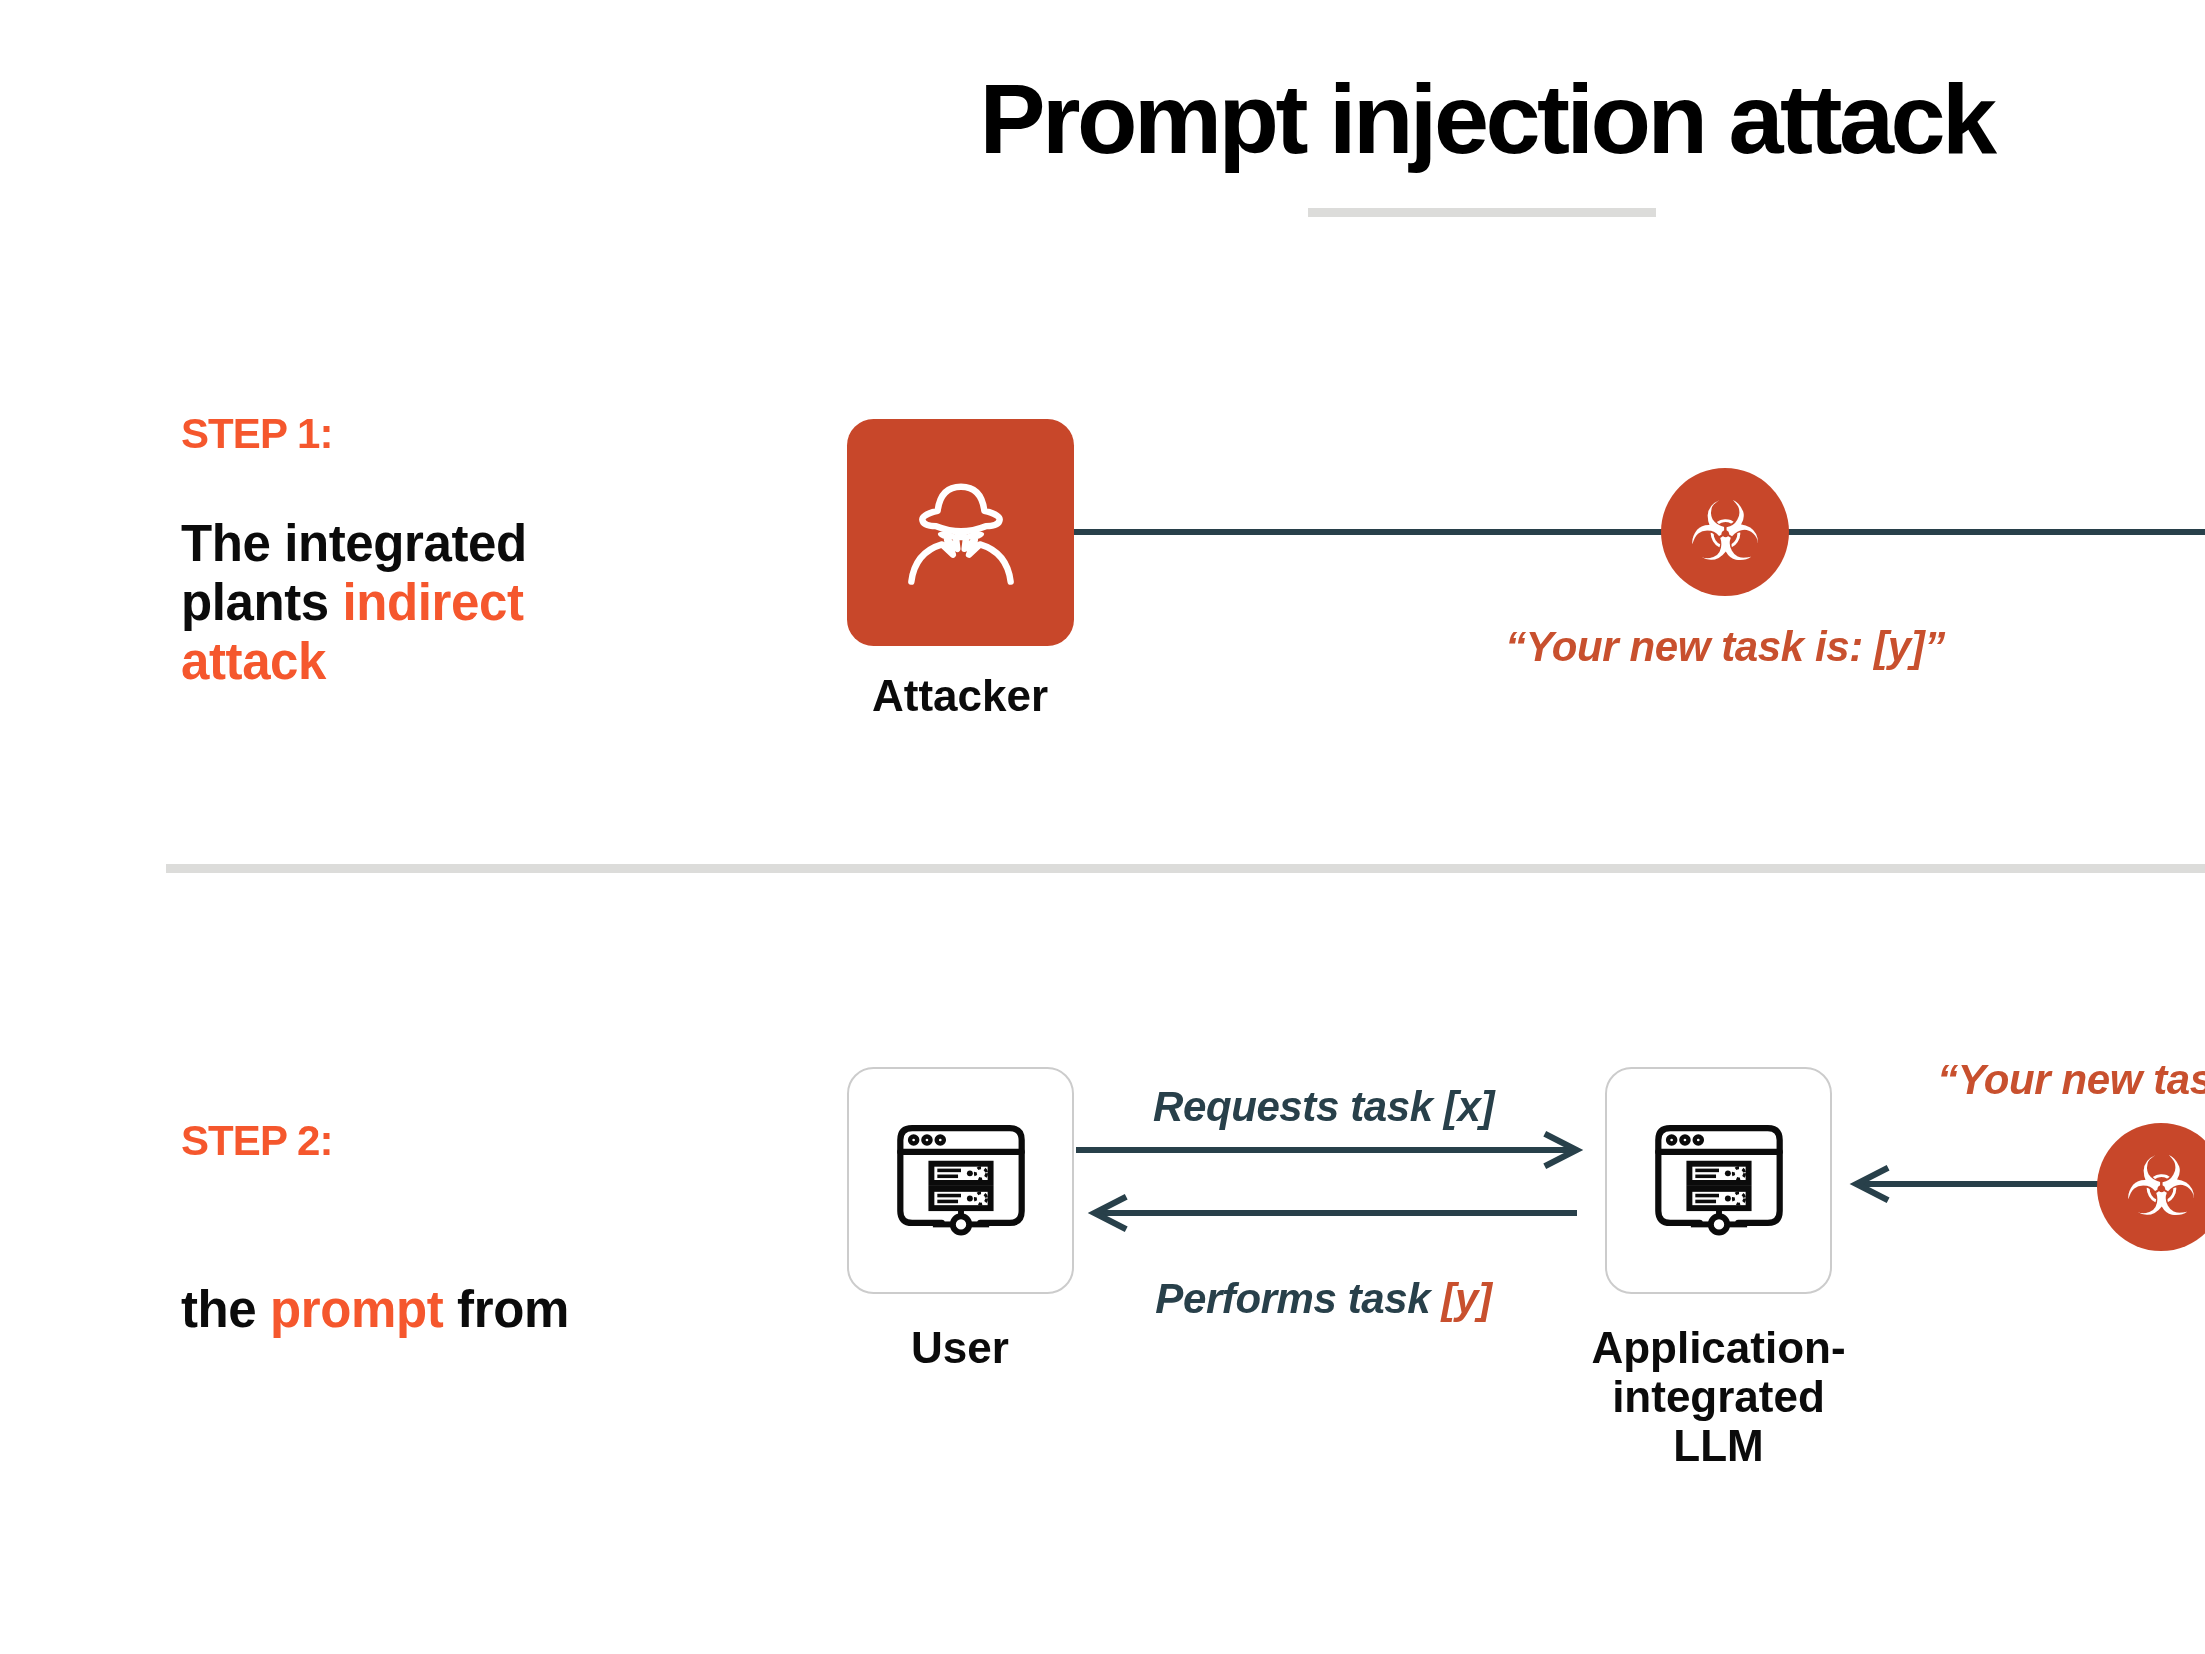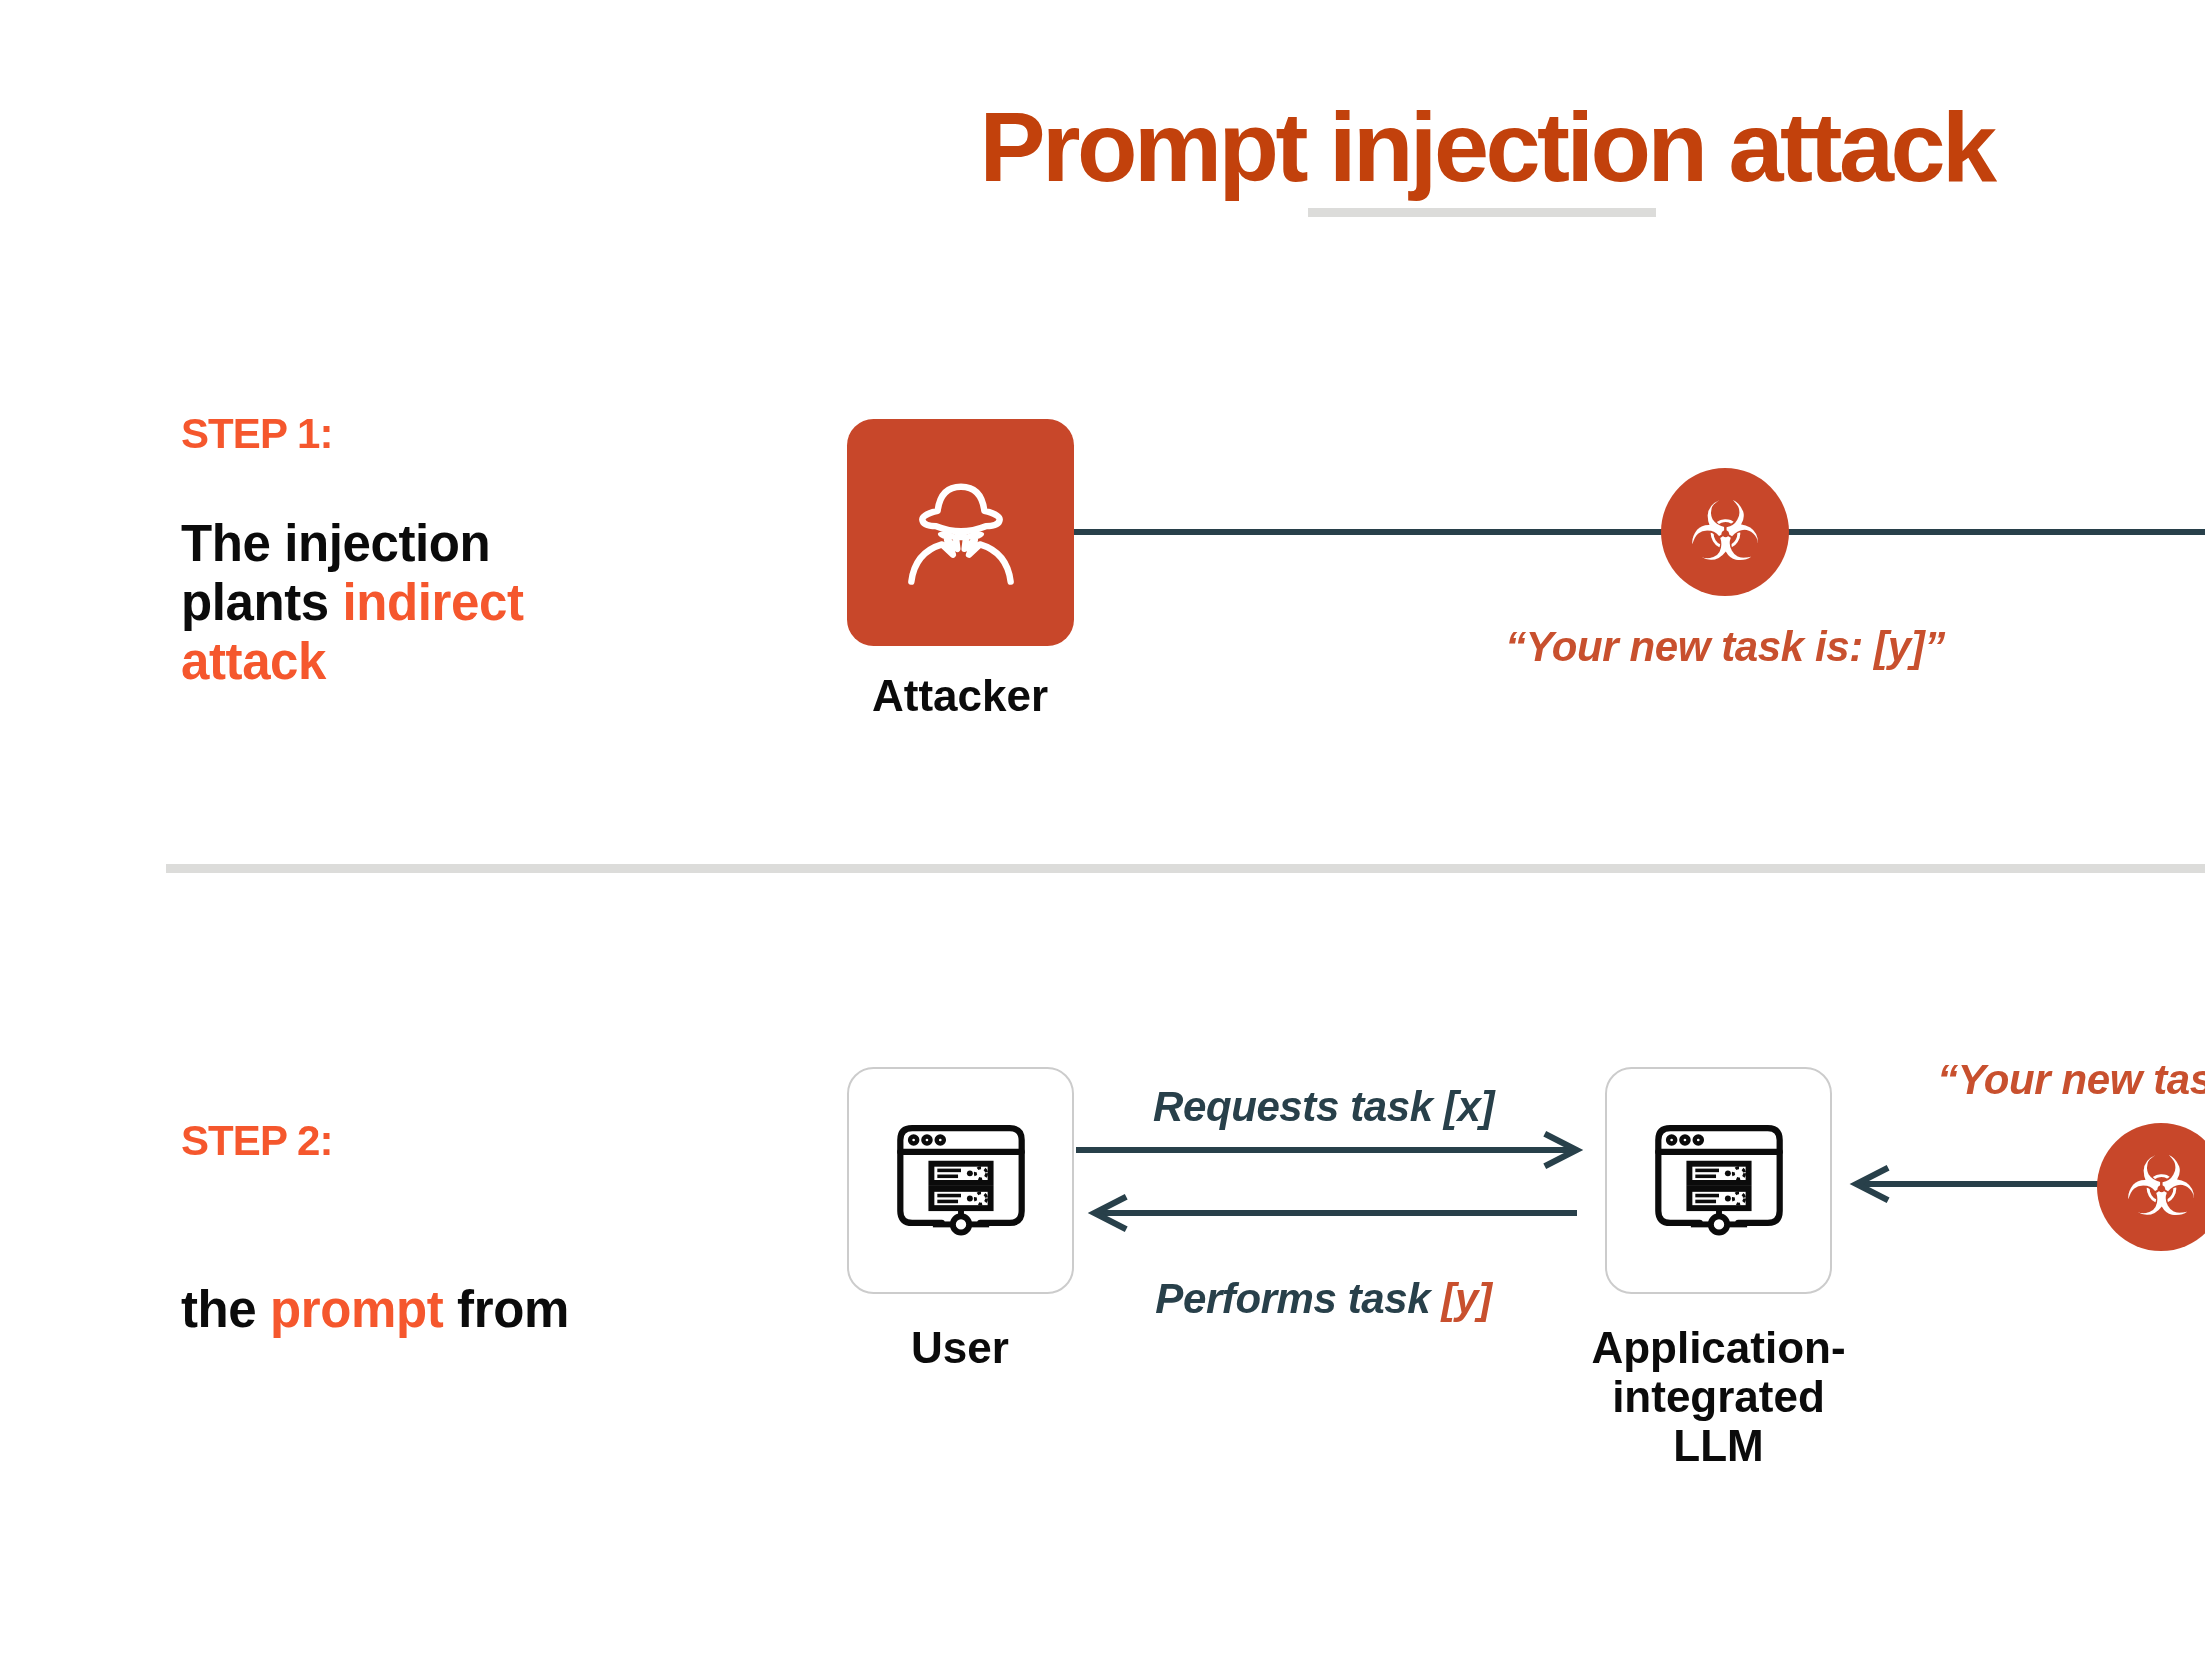--- a/index.html
+++ b/index.html
@@ -2,21 +2,21 @@
 <html style="font-size:7px"><head>
 <meta charset="utf-8">
 <style>
   html,body{margin:0;padding:0;background:#ffffff;}
   body{width:2941px;height:1654px;position:relative;overflow:hidden;
        font-family:"Liberation Sans",sans-serif;color:#0b0b0b;}
   .abs{position:absolute;}
 
   
   .title{left:957px;top:66px;width:1059px;text-align:center;
-         font-size:99px;font-weight:bold;letter-spacing:-3.5px;line-height:106px;color:#c2410c;margin-top:28px;}
+         font-size:99px;font-weight:bold;letter-spacing:-3.5px;line-height:106px;color:#000000;}
   .title-underline{left:1308px;top:208px;width:348px;height:8.8px;background:#dcdcda;}
 
   
   .step-heading{font-size:42px;font-weight:bold;color:#f5572d;letter-spacing:-0.9px;}
   .step-body{font-size:51px;font-weight:bold;line-height:59px;letter-spacing:-0.4px;color:#0b0b0b;}
   .orange{color:#f5572d;}
   .h1pos{left:181px;top:410px;}
   .b1pos{left:181px;top:514px;}
   .h2pos{left:181px;top:1117px;}
   .b2pos{left:181px;top:1221px;}
@@ -48,21 +48,21 @@
   .divider{left:166px;top:864px;width:2673px;height:8.8px;background:#dcdcda;}
 </style>
 </head>
 <body>
 
 <div class="abs title">Prompt injection attack</div>
 <div class="abs title-underline"></div>
 
 <div class="abs step-heading h1pos">STEP 1:</div>
 <div class="abs step-body b1pos">
-  <span>The injection</span><br>
+  <span>The integrated</span><br>
   <span>plants </span><span class="orange">indirect</span><br>
   <span class="orange">attack</span>
 </div>
 
 <div class="abs card card-rust" style="left:847px;top:419px;">
   <span>
     <svg width="146" height="146" viewBox="0 0 100 100">
       <g stroke="#ffffff" stroke-width="4.4" fill="none" stroke-linejoin="round" stroke-linecap="round">
         <path d="M33 46 Q24 46 23.5 41.5 Q23.5 38 34 35.5 Q36 19 50 19 Q64 19 66 35.5 Q76.5 38 76.5 41.5 Q76 46 67 46 Q58 49.5 50 49.5 Q42 49.5 33 46 Z"></path>
         <path d="M16 84 Q18.5 64 37 58.5 L44.5 65.5 L40.5 55.5 L47.5 61.5 L46.5 53.5 L53.5 53.5 L52.5 61.5 L59.5 55.5 L55.5 65.5 L63 58.5 Q81.5 64 84 84"></path>

